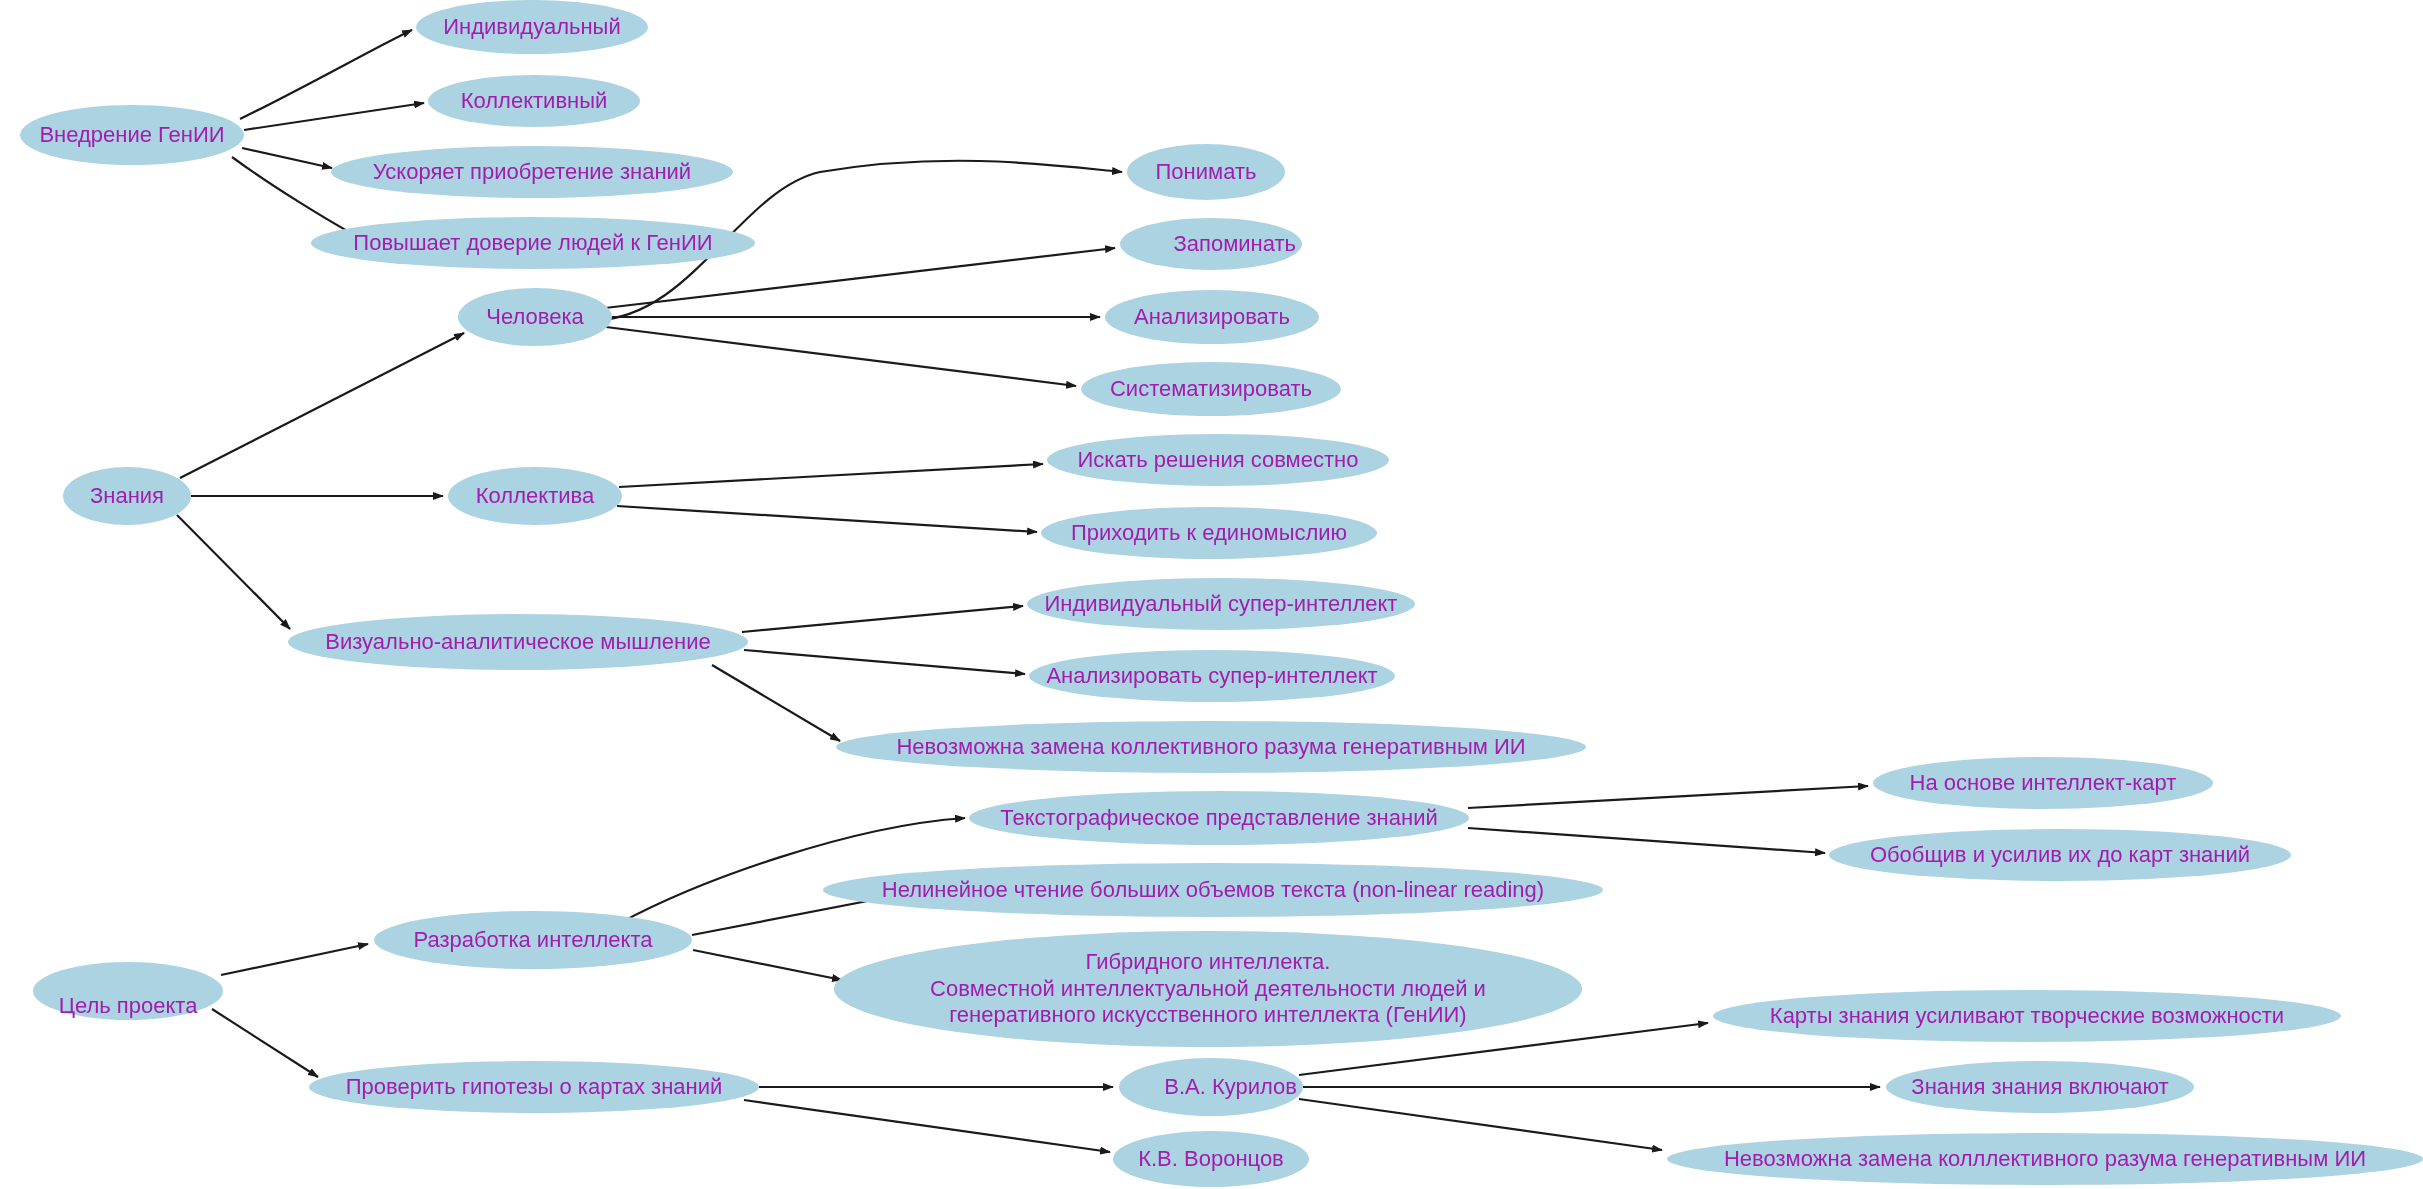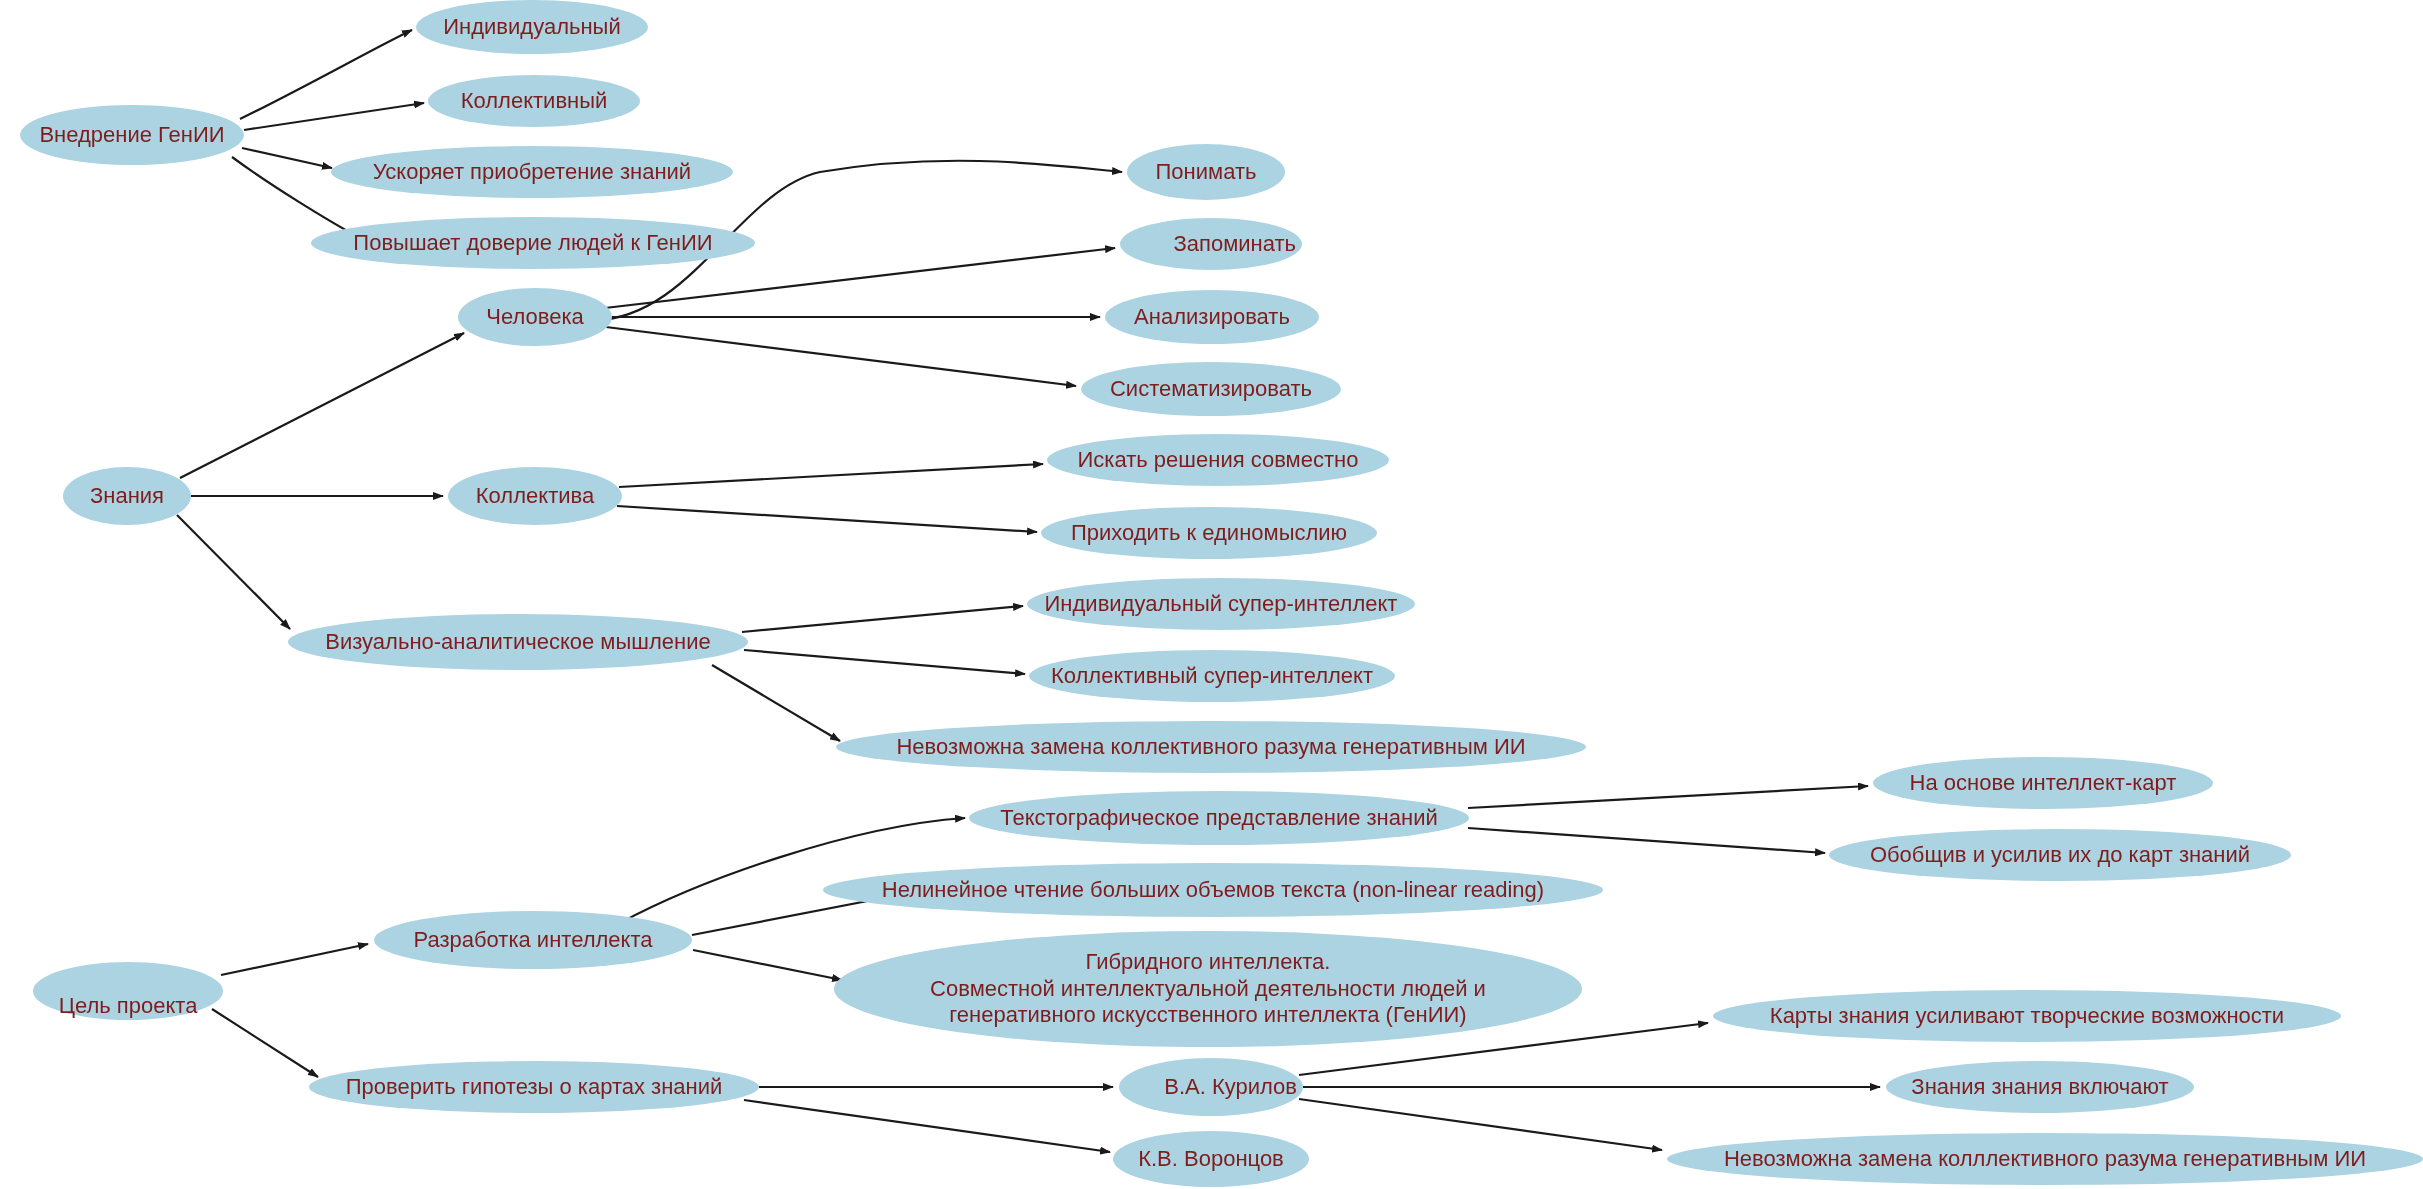--- a/index.html
+++ b/index.html
@@ -29,21 +29,21 @@
     pointer-events: none;
   }
   .node {
     position: absolute;
     display: flex;
     align-items: center;
     justify-content: center;
     box-sizing: border-box;
     border-radius: 50%;
     background: #ABD3E1;
-    color: #7f1d1d;
+    color: #a21caf;
     text-align: center;
     line-height: 1.22;
     font-size: 22px;
     white-space: pre;
     transform: translate(-50%, -50%);
     user-select: none;
   }
   .node span {
     display: block;
     padding: 0 6px;
@@ -100,21 +100,21 @@
       <div class="node" style="left: 1206px; top: 172px; width: 158px; height: 56px; background: rgb(171, 211, 225);"><span>Понимать</span></div>
       <div class="node" style="left: 1211px; top: 244px; width: 182px; height: 52px; background: rgb(171, 211, 225); justify-content: flex-end;"><span>Запоминать</span></div>
       <div class="node" style="left: 1212px; top: 317px; width: 214px; height: 54px; background: rgb(171, 211, 225);"><span>Анализировать</span></div>
       <div class="node" style="left: 1211px; top: 389px; width: 260px; height: 54px; background: rgb(171, 211, 225);"><span>Систематизировать</span></div>
       <div class="node" style="left: 127px; top: 496px; width: 128px; height: 58px; background: rgb(171, 211, 225);"><span>Знания</span></div>
       <div class="node" style="left: 535px; top: 496px; width: 174px; height: 58px; background: rgb(171, 211, 225);"><span>Коллектива</span></div>
       <div class="node" style="left: 1218px; top: 460px; width: 342px; height: 52px; background: rgb(171, 211, 225);"><span>Искать решения совместно</span></div>
       <div class="node" style="left: 1209px; top: 533px; width: 336px; height: 52px; background: rgb(171, 211, 225);"><span>Приходить к единомыслию</span></div>
       <div class="node" style="left: 518px; top: 642px; width: 460px; height: 56px; background: rgb(171, 211, 225);"><span>Визуально-аналитическое мышление</span></div>
       <div class="node" style="left: 1221px; top: 604px; width: 388px; height: 52px; background: rgb(171, 211, 225);"><span>Индивидуальный супер-интеллект</span></div>
-      <div class="node" style="left: 1212px; top: 676px; width: 366px; height: 52px; background: rgb(171, 211, 225);"><span>Коллективный супер-интеллект</span></div>
+      <div class="node" style="left: 1212px; top: 676px; width: 366px; height: 52px; background: rgb(171, 211, 225);"><span>Анализировать супер-интеллект</span></div>
       <div class="node" style="left: 1211px; top: 747px; width: 750px; height: 52px; background: rgb(171, 211, 225);"><span>Невозможна замена коллективного разума генеративным ИИ</span></div>
       <div class="node" style="left: 1219px; top: 818px; width: 500px; height: 54px; background: rgb(171, 211, 225);"><span>Текстографическое представление знаний</span></div>
       <div class="node" style="left: 2043px; top: 783px; width: 340px; height: 52px; background: rgb(171, 211, 225);"><span>На основе интеллект-карт</span></div>
       <div class="node" style="left: 2060px; top: 855px; width: 462px; height: 52px; background: rgb(171, 211, 225);"><span>Обобщив и усилив их до карт знаний</span></div>
       <div class="node" style="left: 1213px; top: 890px; width: 780px; height: 54px; background: rgb(171, 211, 225);"><span>Нелинейное чтение больших объемов текста (non-linear reading)</span></div>
       <div class="node" style="left: 533px; top: 940px; width: 318px; height: 58px; background: rgb(171, 211, 225);"><span>Разработка интеллекта</span></div>
       <div class="node" style="left: 1208px; top: 989px; width: 748px; height: 116px; background: rgb(171, 211, 225);"><span>Гибридного интеллекта.
 Совместной интеллектуальной деятельности людей и
 генеративного искусственного интеллекта (ГенИИ)</span></div>
       <div class="node" style="left: 128px; top: 991px; width: 190px; height: 58px; background: rgb(171, 211, 225); align-items: flex-end;"><span>Цель проекта</span></div>

